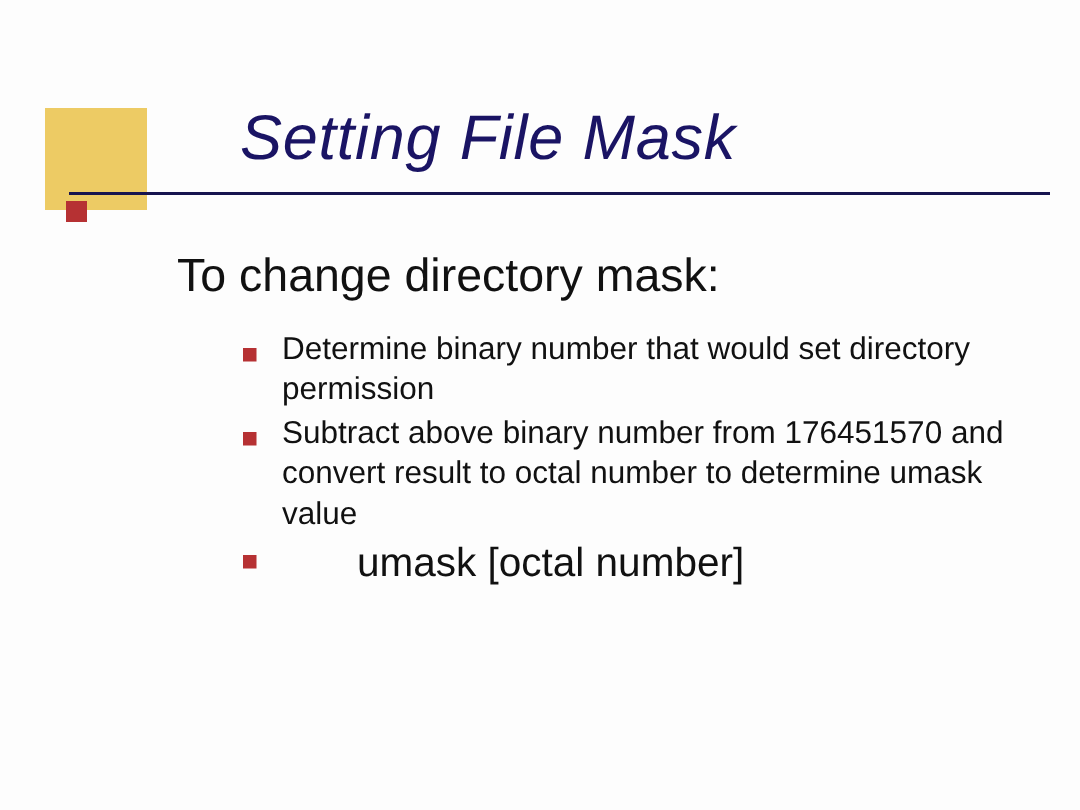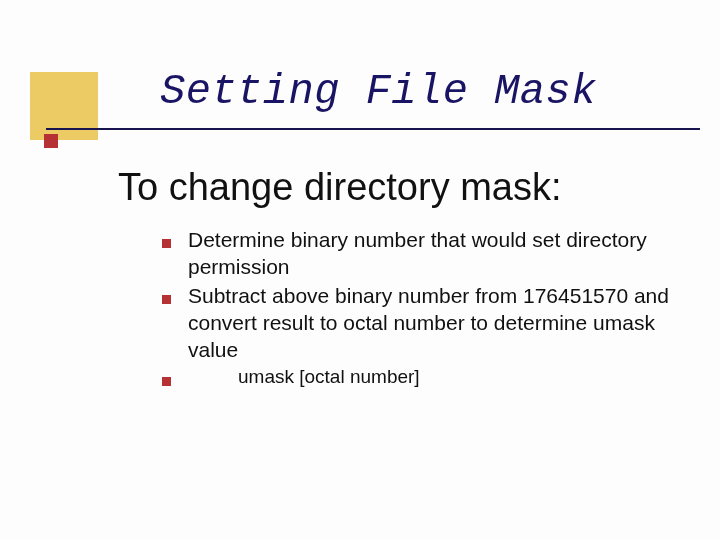--- a/index.html
+++ b/index.html
@@ -9,21 +9,20 @@
     background: #fdfdfd;
     font-family: Verdana, Geneva, sans-serif;
     position: relative;
     overflow: hidden;
   }
   .title-area {
     position: relative;
     padding-top: 58px;
     padding-left: 30px;
     height: 148px;
-    font-family: Liberation Mono, monospace;
   }
   .accent-block {
     position: absolute;
     left: 30px;
     top: 72px;
     width: 68px;
     height: 68px;
     background: #edcb64;
     z-index: 1;
   }
@@ -52,21 +51,21 @@
     height: 14px;
     background: #b63133;
     left: 44px;
     top: 134px;
     z-index: 3;
   }
   .content {
     padding: 18px 40px 0 118px;
   }
   .heading {
-    font-size: 38px;
+    font-size: 31px;
     color: #111;
     margin-bottom: 18px;
   }
   .bullets {
     list-style: none;
     padding-left: 44px;
   }
   .bullets li {
     position: relative;
     font-size: 21px;
@@ -78,21 +77,21 @@
   .bullets li .sq {
     position: absolute;
     left: 0;
     top: 12px;
     width: 9px;
     height: 9px;
     background: #b63133;
   }
   .indent-line {
     padding-left: 120px;
-    font-size: 19px;
+    font-size: 27px;
     color: #111;
     line-height: 1.28;
   }
 </style>
 </head>
 <body>
 
 <div class="title-area">
   <div class="accent-block"></div>
   <div class="title-text">Setting File Mask</div>

